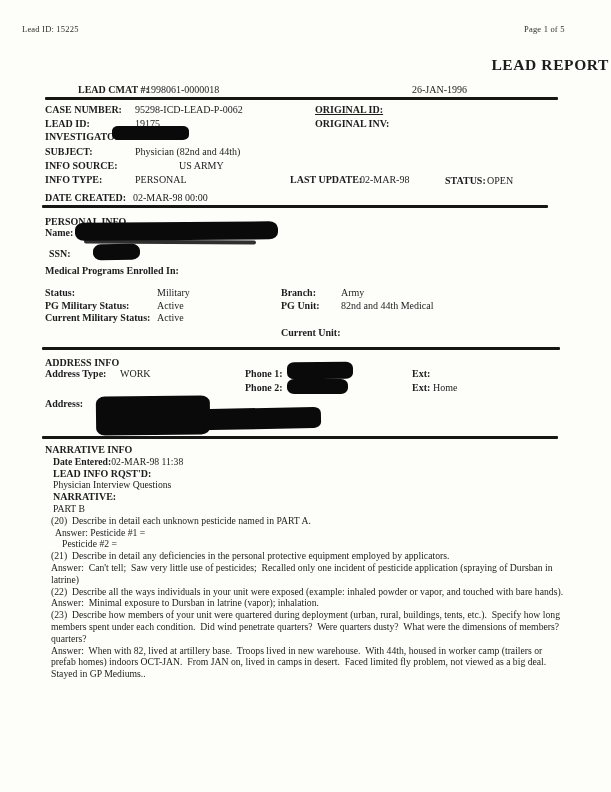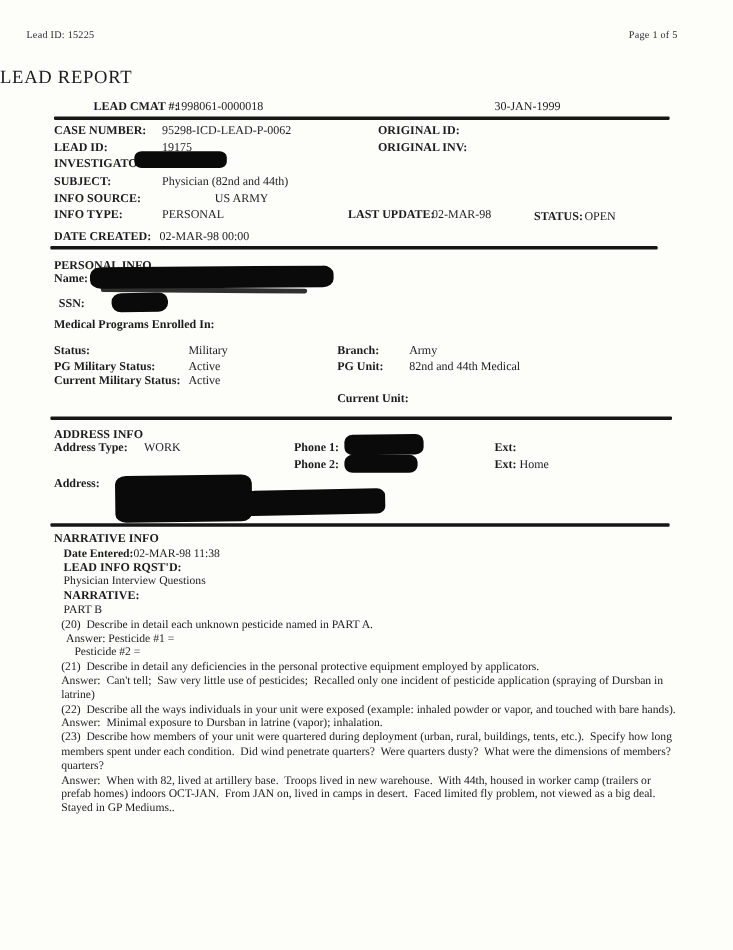--- a/index.html
+++ b/index.html
@@ -8,21 +8,21 @@
     width:611px;height:792px;
     margin:0 auto;
     background:#fdfdfa;
     font-family:"Liberation Serif", serif;
     color:#1c1c1c;
     overflow:hidden;
   }
   .t{position:absolute;font-size:10px;white-space:nowrap;line-height:11px;}
   .b{font-weight:bold;}
   .tiny{font-size:8.5px;color:#2e2e2c;letter-spacing:.2px;}
-  .title{font-size:15.5px;font-weight:normal;letter-spacing:.6px;width:609px;text-align:left;}
+  .title{font-size:15.5px;font-weight:bold;letter-spacing:.6px;width:609px;text-align:right;}
   .rule{position:absolute;height:3px;background:#161614;border-radius:1px;}
   .redact{position:absolute;background:#0a0a0a;}
   .r-name{left:75px;top:222px;width:203px;height:18px;border-radius:9px/7px;transform:rotate(-.4deg);}
   .r-name-smudge{left:84px;top:240px;width:172px;height:4px;border-radius:2px;opacity:.85;transform:rotate(.4deg);}
   .r-ssn{left:93px;top:244px;width:47px;height:16px;border-radius:8px/7px;transform:rotate(-1deg);}
   .r-inv{left:112px;top:126px;width:77px;height:14px;border-radius:6px/5px;}
   .r-ph1{left:287px;top:362px;width:66px;height:17px;border-radius:7px/6px;transform:rotate(-.6deg);}
   .r-ph2{left:287px;top:379px;width:61px;height:15px;border-radius:7px/6px;}
   .r-addr1{left:96px;top:396px;width:114px;height:39px;border-radius:9px/7px;transform:rotate(-.7deg);}
   .r-addr2{left:203px;top:408px;width:118px;height:21px;border-radius:7px/6px;transform:rotate(-1.2deg);}
@@ -43,27 +43,27 @@
 
 <div class="page">
 
   <span class="t tiny" style="left:22px;top:24px;">Lead ID: 15225</span>
   <span class="t tiny" style="left:524px;top:24px;">Page 1 of 5</span>
 
   <div class="t title" style="left:0;top:59px;">LEAD REPORT</div>
 
   <span class="t b" style="left:78px;top:84px;">LEAD CMAT #:</span>
   <span class="t" style="left:146px;top:84px;">1998061-0000018</span>
-  <span class="t" style="left:412px;top:84px;">30-JAN-1999</span>
+  <span class="t" style="left:412px;top:84px;">26-JAN-1996</span>
 
   <div class="rule" style="left:45px;top:97px;width:513px;"></div>
 
   <span class="t b" style="left:45px;top:104px;">CASE NUMBER:</span>
   <span class="t" style="left:135px;top:104px;">95298-ICD-LEAD-P-0062</span>
-  <span class="t b" style="left:315px;top:104px;">ORIGINAL ID:</span>
+  <span class="t b" style="left:315px;top:104px;text-decoration:underline;">ORIGINAL ID:</span>
 
   <span class="t b" style="left:45px;top:118px;">LEAD ID:</span>
   <span class="t" style="left:135px;top:118px;">19175</span>
   <span class="t b" style="left:315px;top:118px;">ORIGINAL INV:</span>
 
   <span class="t b" style="left:45px;top:131px;">INVESTIGATOR:</span>
   <div class="redact r-inv"></div>
 
   <span class="t b" style="left:45px;top:146px;">SUBJECT:</span>
   <span class="t" style="left:135px;top:146px;">Physician (82nd and 44th)</span>

